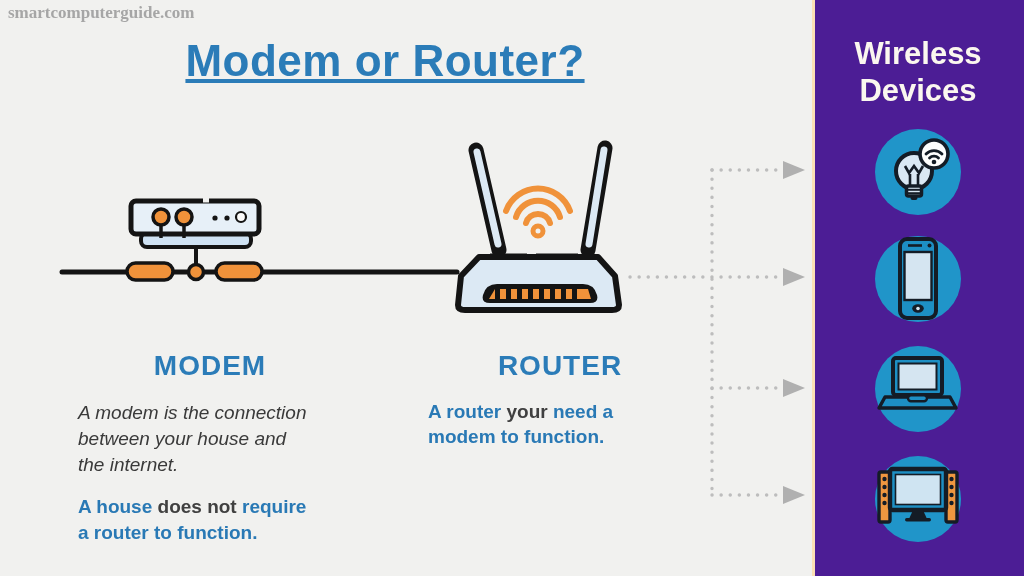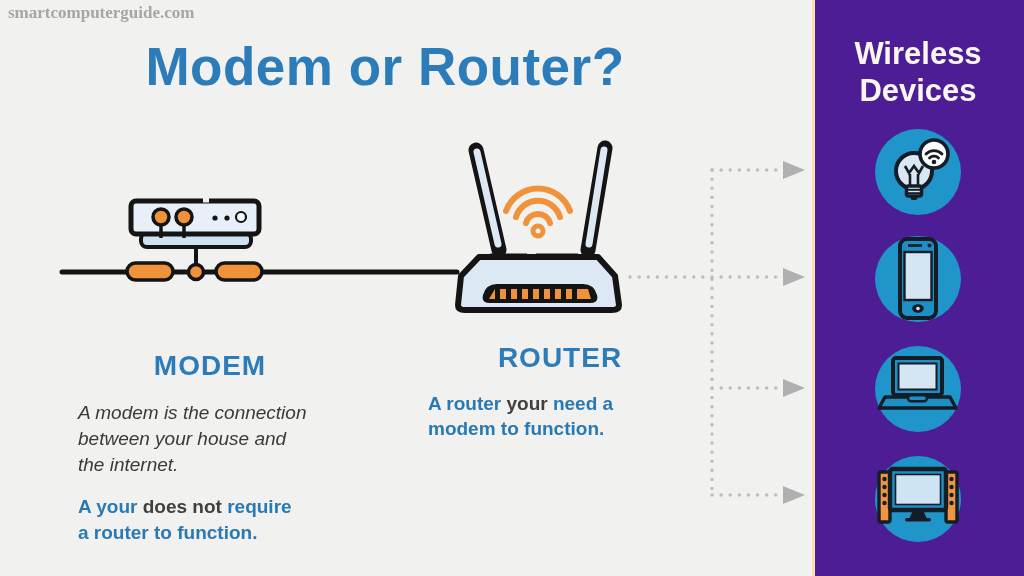--- a/index.html
+++ b/index.html
@@ -8,28 +8,28 @@
     background:#f1f1ef; overflow:hidden;
     font-family:"Liberation Sans", sans-serif;
   }
   .watermark {
     position:absolute; top:3px; left:8px;
     font-family:"Liberation Serif", serif;
     font-weight:bold; font-size:17px; color:#a6a6a6;
   }
   .main-title {
     position:absolute; top:36px; left:0; width:770px;
-    text-align:center; font-size:53px; font-weight:800;
-    color:#2b7cb8; letter-spacing:0.5px;
+    text-align:center; font-size:44px; font-weight:800;
+    color:#2b7cb8; letter-spacing:0.5px;text-decoration:underline;
   }
   .illustration { position:absolute; top:0; left:0; }
 
   .col { position:absolute; width:250px; }
   .col-modem { left:78px; top:338px; }
-  .col-router { left:428px; top:330px; }
+  .col-router { left:428px; top:338px; }
   .col h2 {
     margin:12px; width:240px; text-align:center;
     font-size:28px; font-weight:800; color:#2b7cb8; letter-spacing:1px;
   }
   .col .desc {
     margin:18px 0 0 0; font-size:19px; line-height:1.36;
     color:#3a3a3a; white-space:pre-line;font-style:italic;
   }
   .col .statement {
     margin:17px 0 0 0; font-size:19px; font-weight:bold; line-height:1.32;
@@ -137,21 +137,21 @@
       <polygon points="783,379 783,397 805,388"></polygon>
       <polygon points="783,486 783,504 805,495"></polygon>
     </g>
   </svg>
 
   <div class="col col-modem">
     <h2>MODEM</h2>
     <p class="desc">A modem is the connection
 between your house and
 the internet.</p>
-    <p class="statement"><span>A your </span><span class="hl">does not</span><span> require
+    <p class="statement"><span>A house </span><span class="hl">does not</span><span> require
 a router to function.</span></p>
   </div>
 
   <div class="col col-router">
     <h2>ROUTER</h2>
     <p class="statement"><span>A router </span><span class="hl">your</span><span> need a
 modem to function.</span></p>
   </div>
 
   <div class="sidebar">

